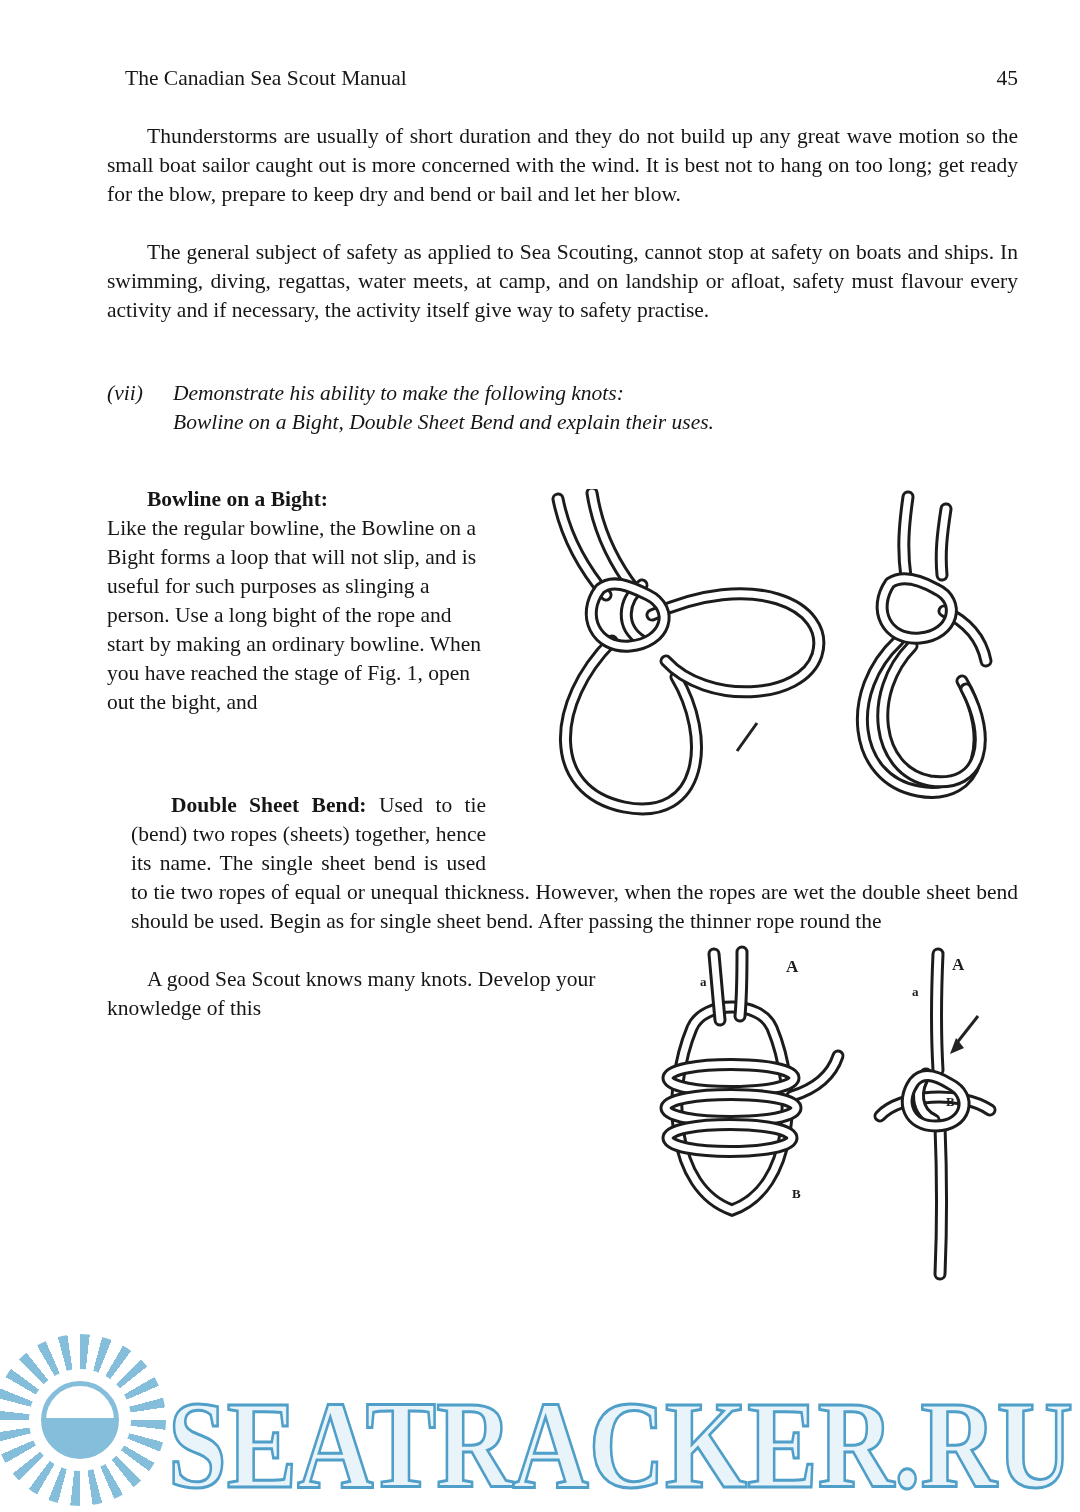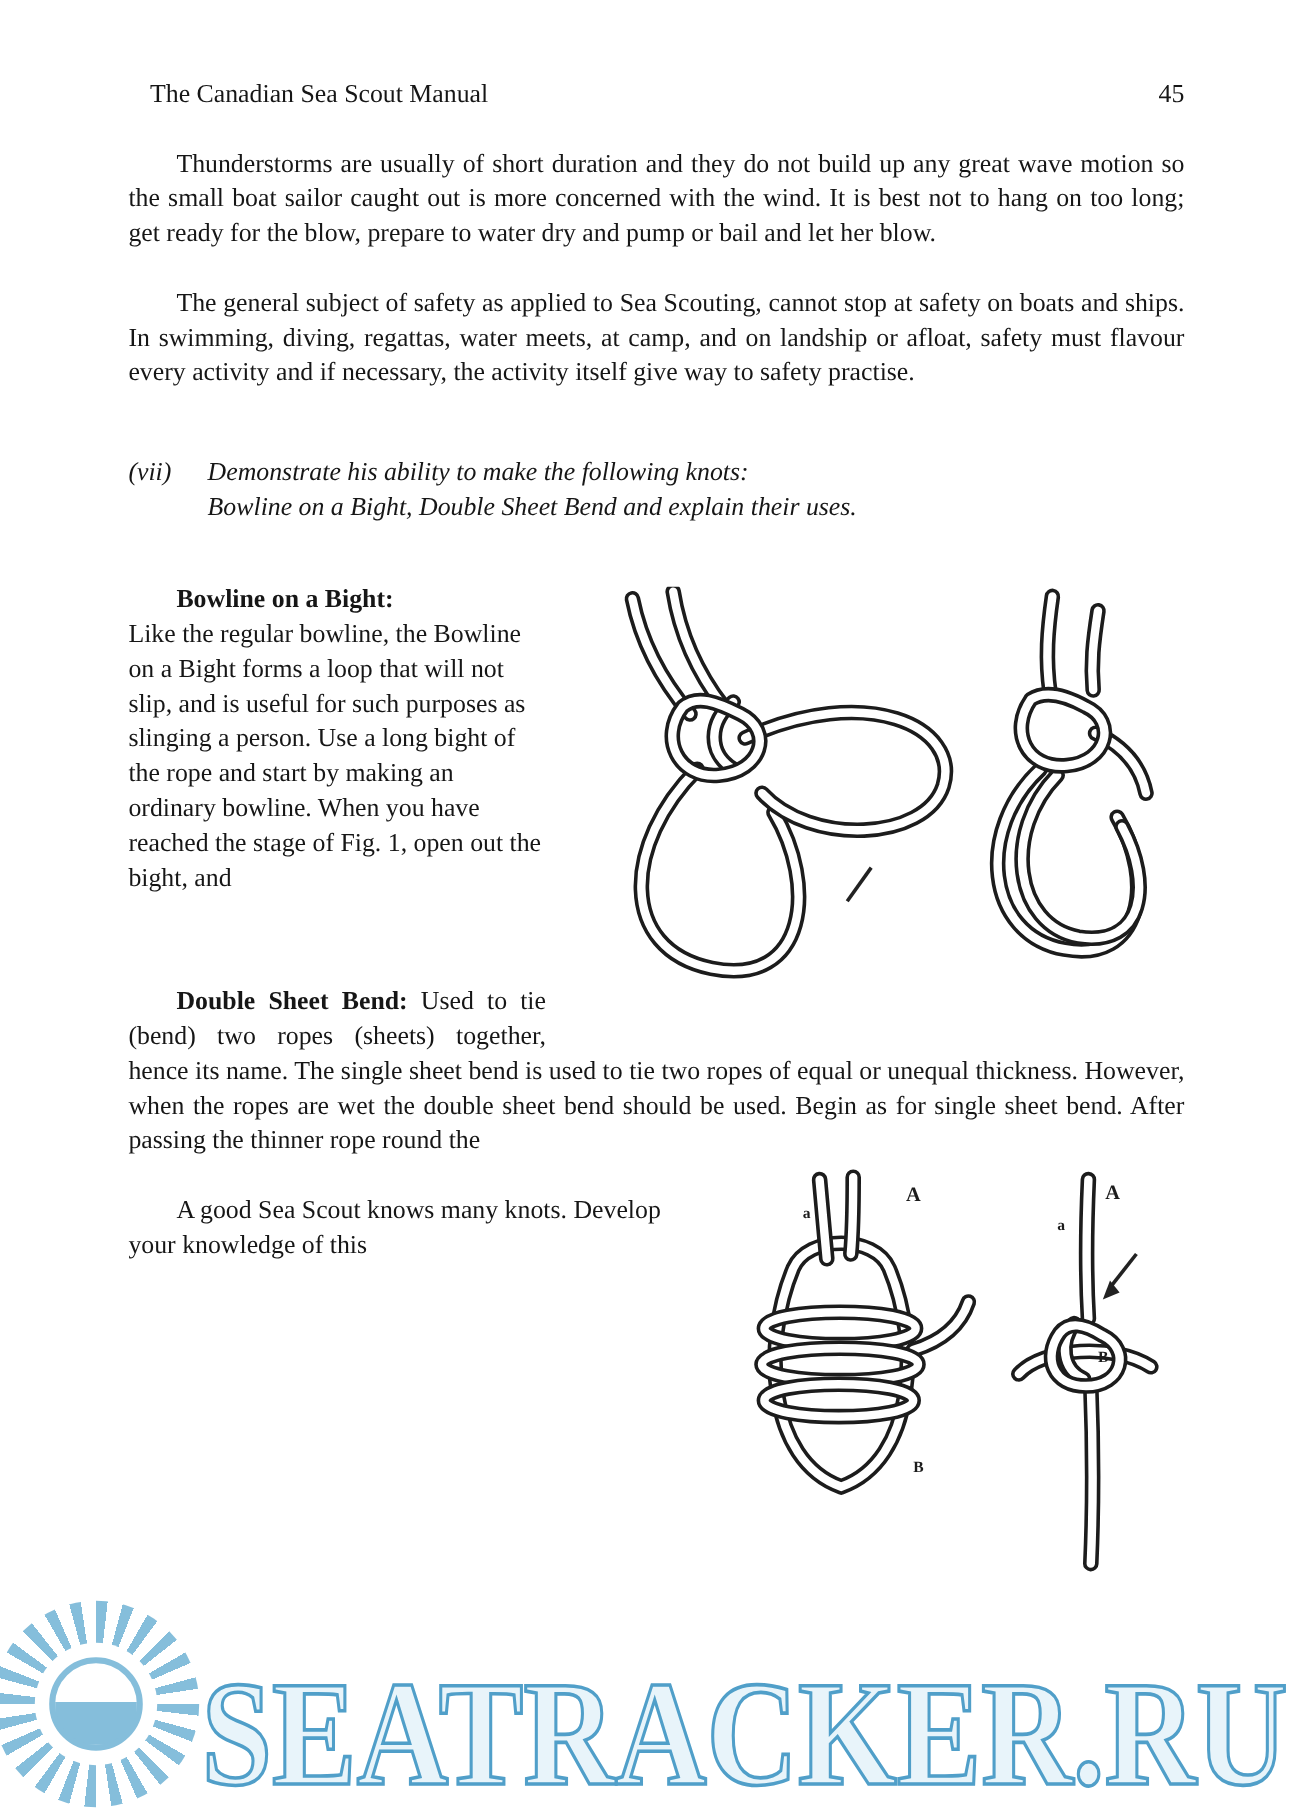--- a/index.html
+++ b/index.html
@@ -2,40 +2,40 @@
 <html><head>
 <meta charset="utf-8">
 <style>
   * { margin:0; padding:0; box-sizing:border-box; }
   html,body { background:#777; }
   .page {
     width:1080px; height:1512px; margin:0 auto; background:#ffffff;
     position:relative; overflow:hidden; color:#161616;
     font-family:"Liberation Serif", serif; font-size:21.5px; line-height:29px;
   }
-  .content { position:relative; z-index:1; padding:64px 93px 0 107px; }
+  .content { position:relative; z-index:1; padding:64px 62px 0 107px; }
 
   .header { display:flex; justify-content:space-between; padding-left:18px; margin-bottom:24px; }
   .header .title { white-space:nowrap; }
 
   .para { text-indent:40px; text-align:justify; margin-top:29px; }
 
   .knots-heading { text-align:center; font-weight:700; font-size:23px; margin-top:62px; }
 
   .req { display:flex; font-style:italic; margin-top:54px; }
   .req-num { width:66px; flex:none; }
   .req-text { flex:1; }
 
   .bowline-sec { margin-top:48px; }
   .bowline-fig { float:right; width:520px; height:356px; margin:4px -2px 6px 14px; }
   .bowline-title { display:block; text-indent:40px; font-weight:700; }
   .bowline-cont { clear:both; }
 
   .sb-sec { margin-top:74px; }
-  .sb-full { text-indent:40px; text-align:justify; }
+  .sb-full { text-indent:40px; text-align:justify;margin-left:24px; }
   .sb-fig { float:right; width:480px; height:345px; margin:8px -70px 0 12px; }
   .closing { margin-top:29px; text-indent:40px; }
 
   
   .ro { fill:none; stroke:#1c1c1c; stroke-width:13; stroke-linecap:round; }
   .ri { fill:none; stroke:#ffffff; stroke-width:7;  stroke-linecap:round; }
   .thin { stroke:#222; stroke-width:3; fill:none; }
   .fig-label   { font-family:"Liberation Serif", serif; font-weight:700; font-size:17px; fill:#1c1c1c; }
   .fig-label-s { font-family:"Liberation Serif", serif; font-weight:700; font-size:13px; fill:#1c1c1c; }
 
@@ -57,21 +57,21 @@
 
 <div class="page">
 
   <div class="content">
 
     <div class="header">
       <span class="title">The Canadian Sea Scout Manual</span>
       <span>45</span>
     </div>
 
-    <p class="para">Thunderstorms are usually of short duration and they do not build up any great wave motion so the small boat sailor caught out is more concerned with the wind. It is best not to hang on too long; get ready for the blow, prepare to water dry and pump or bail and let her blow.</p>
+    <p class="para">Thunderstorms are usually of short duration and they do not build up any great wave motion so the small boat sailor caught out is more concerned with the wind. It is best not to hang on too long; get ready for the blow, prepare to keep dry and bend or bail and let her blow.</p>
 
     <p class="para">The general subject of safety as applied to Sea Scouting, cannot stop at safety on boats and ships. In swimming, diving, regattas, water meets, at camp, and on landship or afloat, safety must flavour every activity and if necessary, the activity itself give way to safety practise.</p>
 
 
     <p class="req">
       <span class="req-num">(vii)</span>
       <span class="req-text">
         <span>Demonstrate his ability to make the following knots:</span><br>
         <span>Bowline on a Bight, Double Sheet Bend and explain their uses.</span>
       </span>

